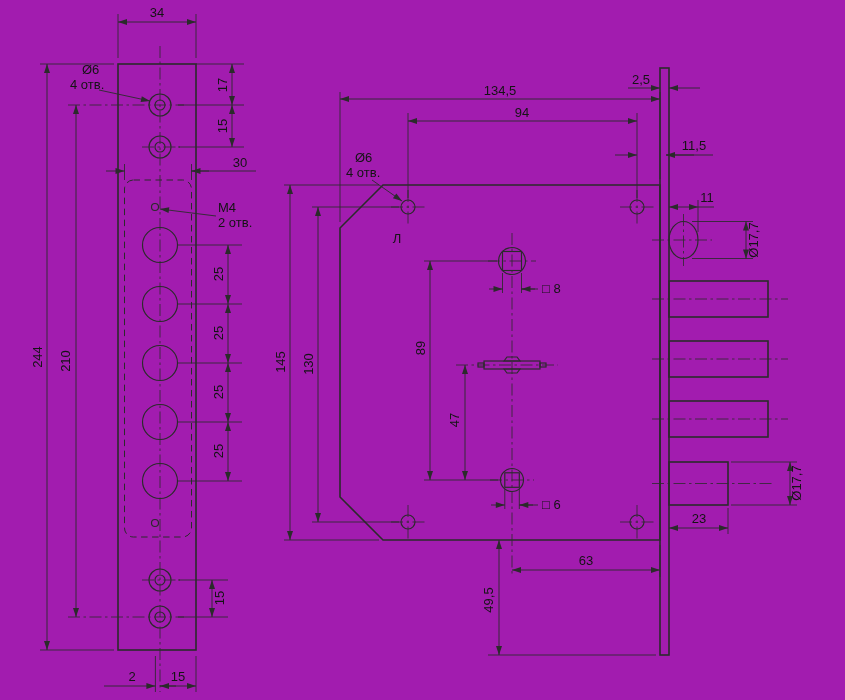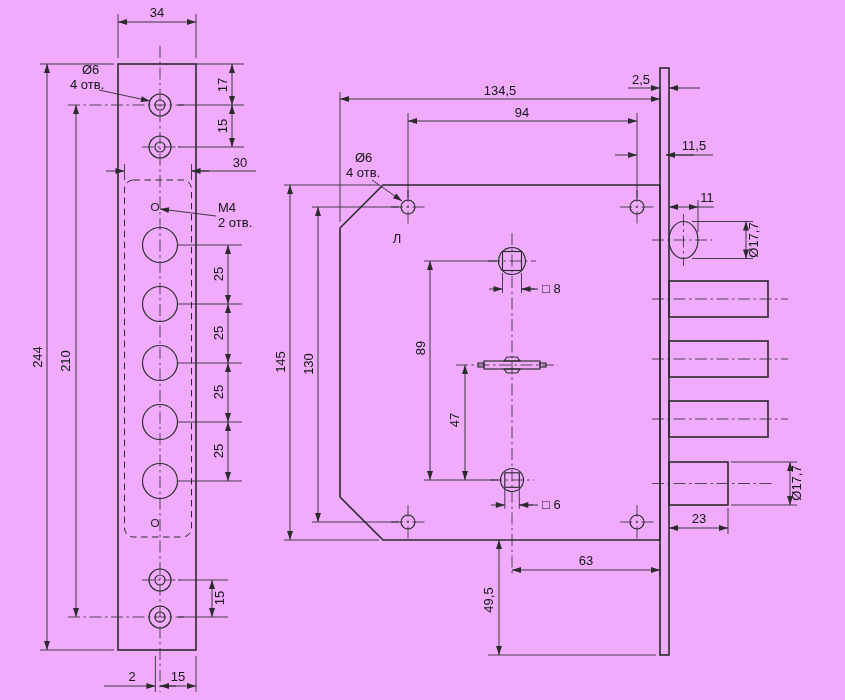--- a/index.html
+++ b/index.html
@@ -1,16 +1,16 @@
 <!DOCTYPE html>
 <html><head>
 <meta charset="utf-8">
 <style>
   html,body{margin:0;padding:0;background:#ffffff;}
-  .frame{width:845px;height:700px;background:#f0abfc;position:relative;overflow:hidden;
+  .frame{width:845px;height:700px;background:#a21caf;position:relative;overflow:hidden;
          font-family:"Liberation Sans", sans-serif;}
   svg{display:block;}
   
   .outline{fill:none;stroke:#2b2b2b;stroke-width:1.6;}
   .med{fill:none;stroke:#2b2b2b;stroke-width:1.15;}
   .ext{fill:none;stroke:#2b2b2b;stroke-width:0.85;}
   .dimline{fill:none;stroke:#2b2b2b;stroke-width:0.9;
            marker-start:url(#arr);marker-end:url(#arr);}
   .arrend{fill:none;stroke:#2b2b2b;stroke-width:0.9;marker-end:url(#arr);}
   .plain{fill:none;stroke:#2b2b2b;stroke-width:0.9;}

